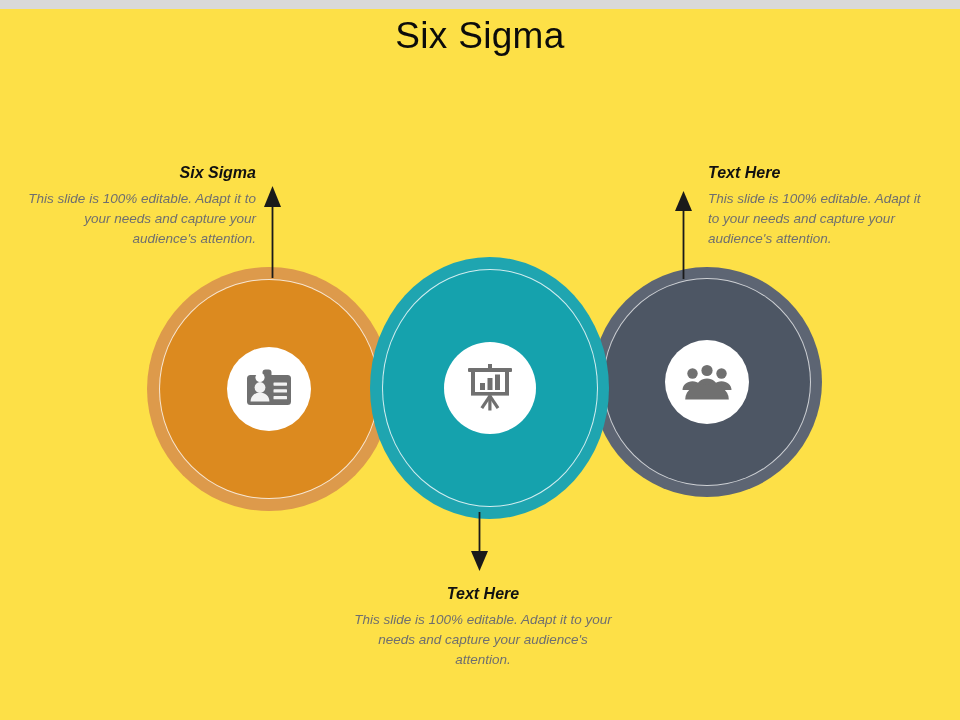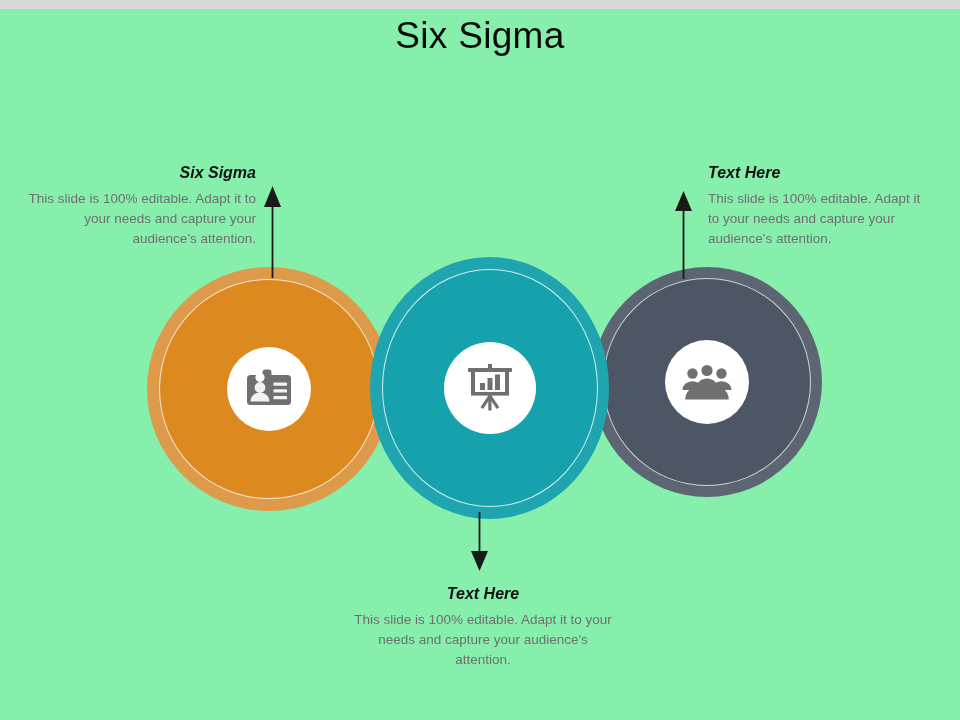--- a/index.html
+++ b/index.html
@@ -11,21 +11,21 @@
     height: 720px;
     background: #ffffff;
     font-family: "Liberation Sans", sans-serif;
     overflow: hidden;
     position: relative;
   }
   .slide {
     position: relative;
     width: 960px;
     height: 720px;
-    background: #86efac;
+    background: #fde047;
     overflow: hidden;
   }
   .topbar {
     position: absolute;
     left: 0;
     top: 0;
     width: 960px;
     height: 9px;
     background: #d9d9d9;
   }
@@ -139,20 +139,21 @@
     font-weight: bold;
     font-style: italic;
     color: #111111;
     line-height: 20px;
     margin-bottom: 6px;
   }
   .tb-body {
     font-size: 13.5px;
     color: #6f6f6f;
     line-height: 20px;
+    font-style: italic;
   }
 
   #block-left {
     left: 18px;
     top: 163px;
     width: 238px;
     text-align: right;
   }
   #block-right {
     left: 708px;

